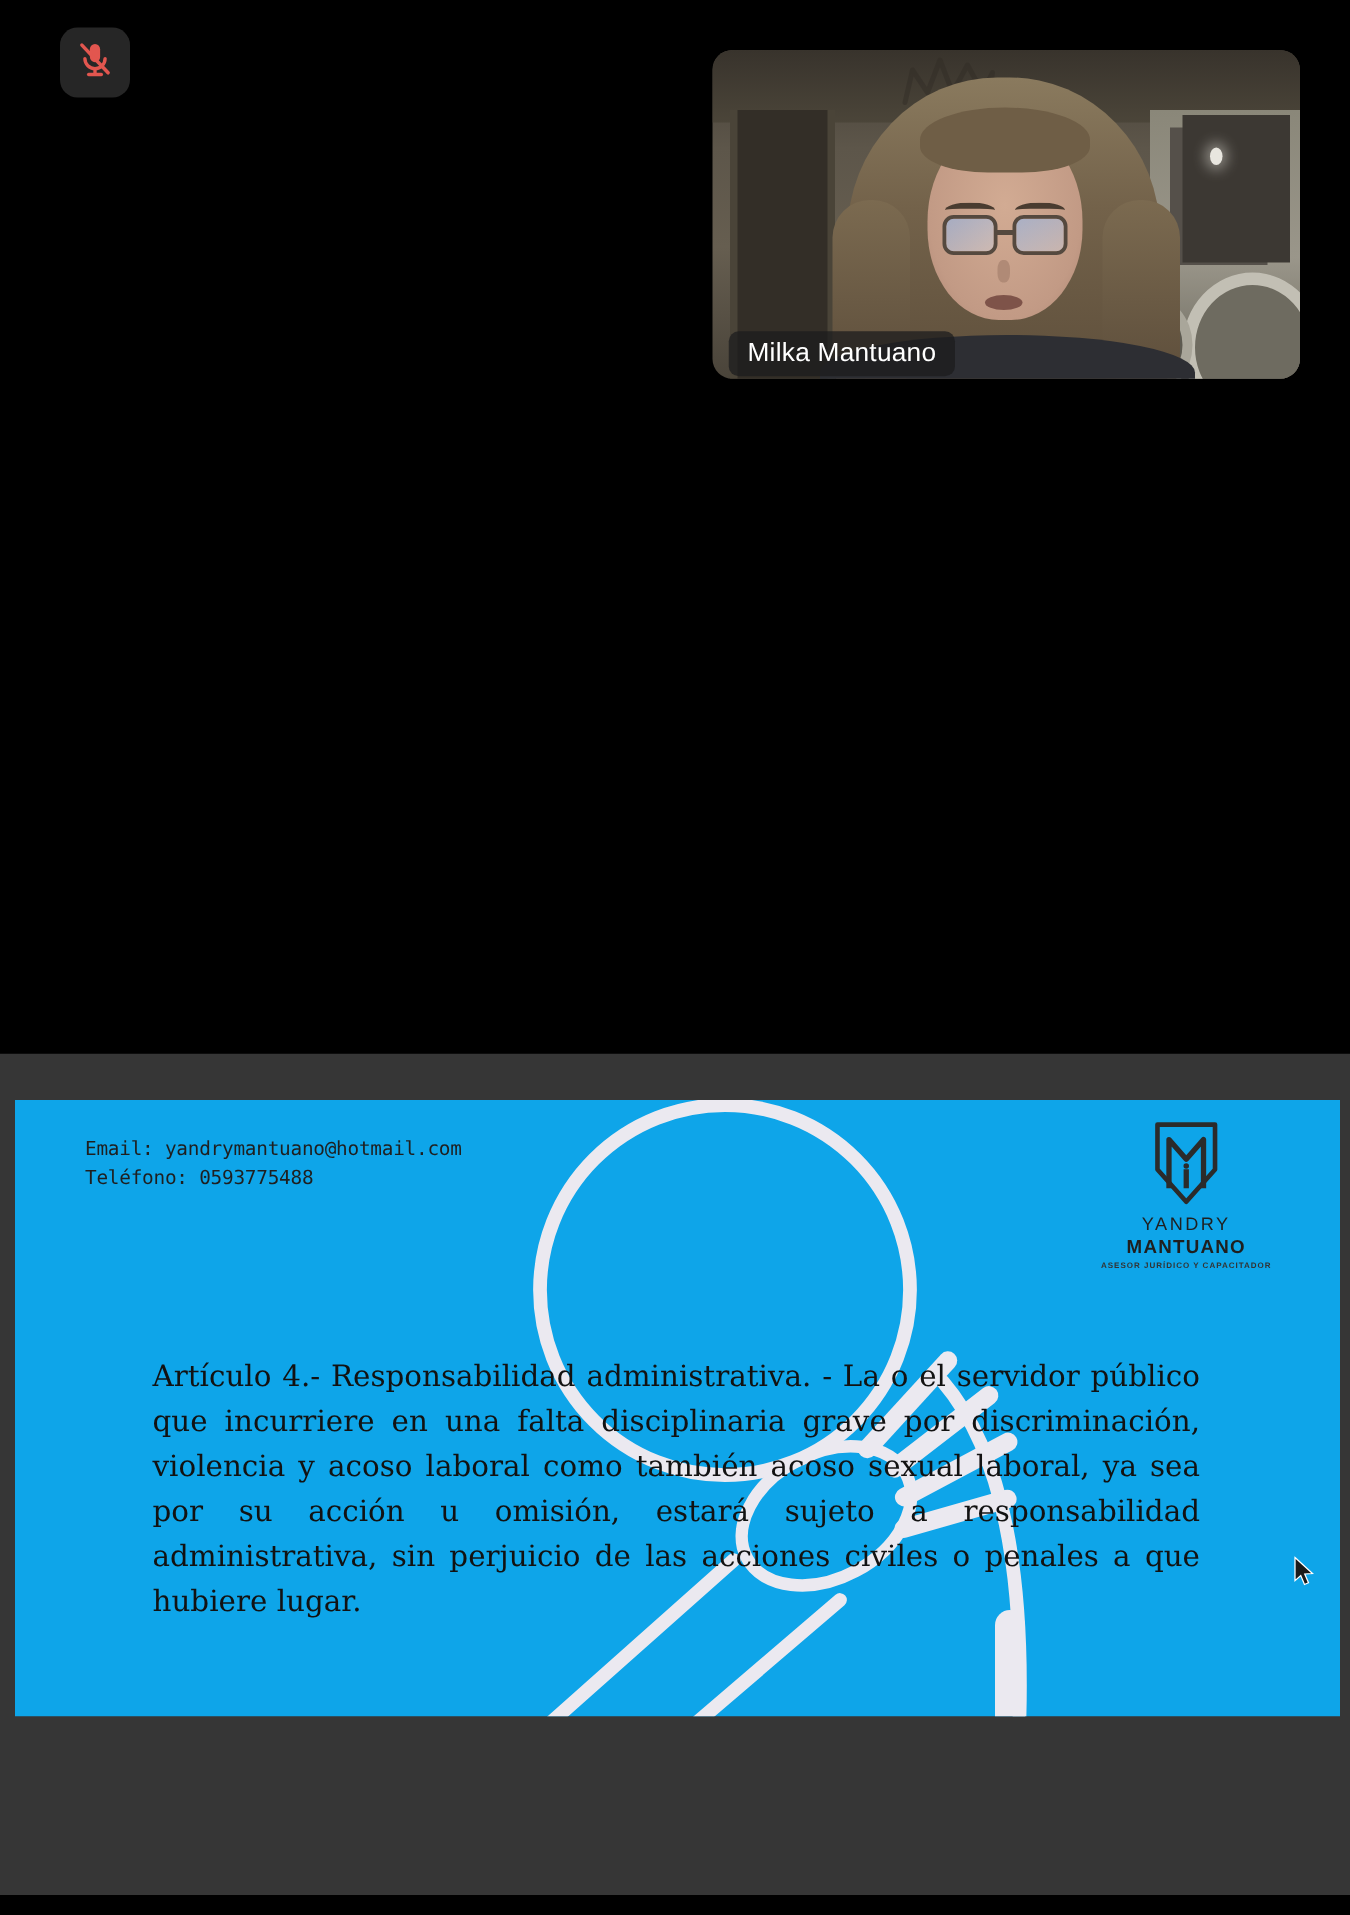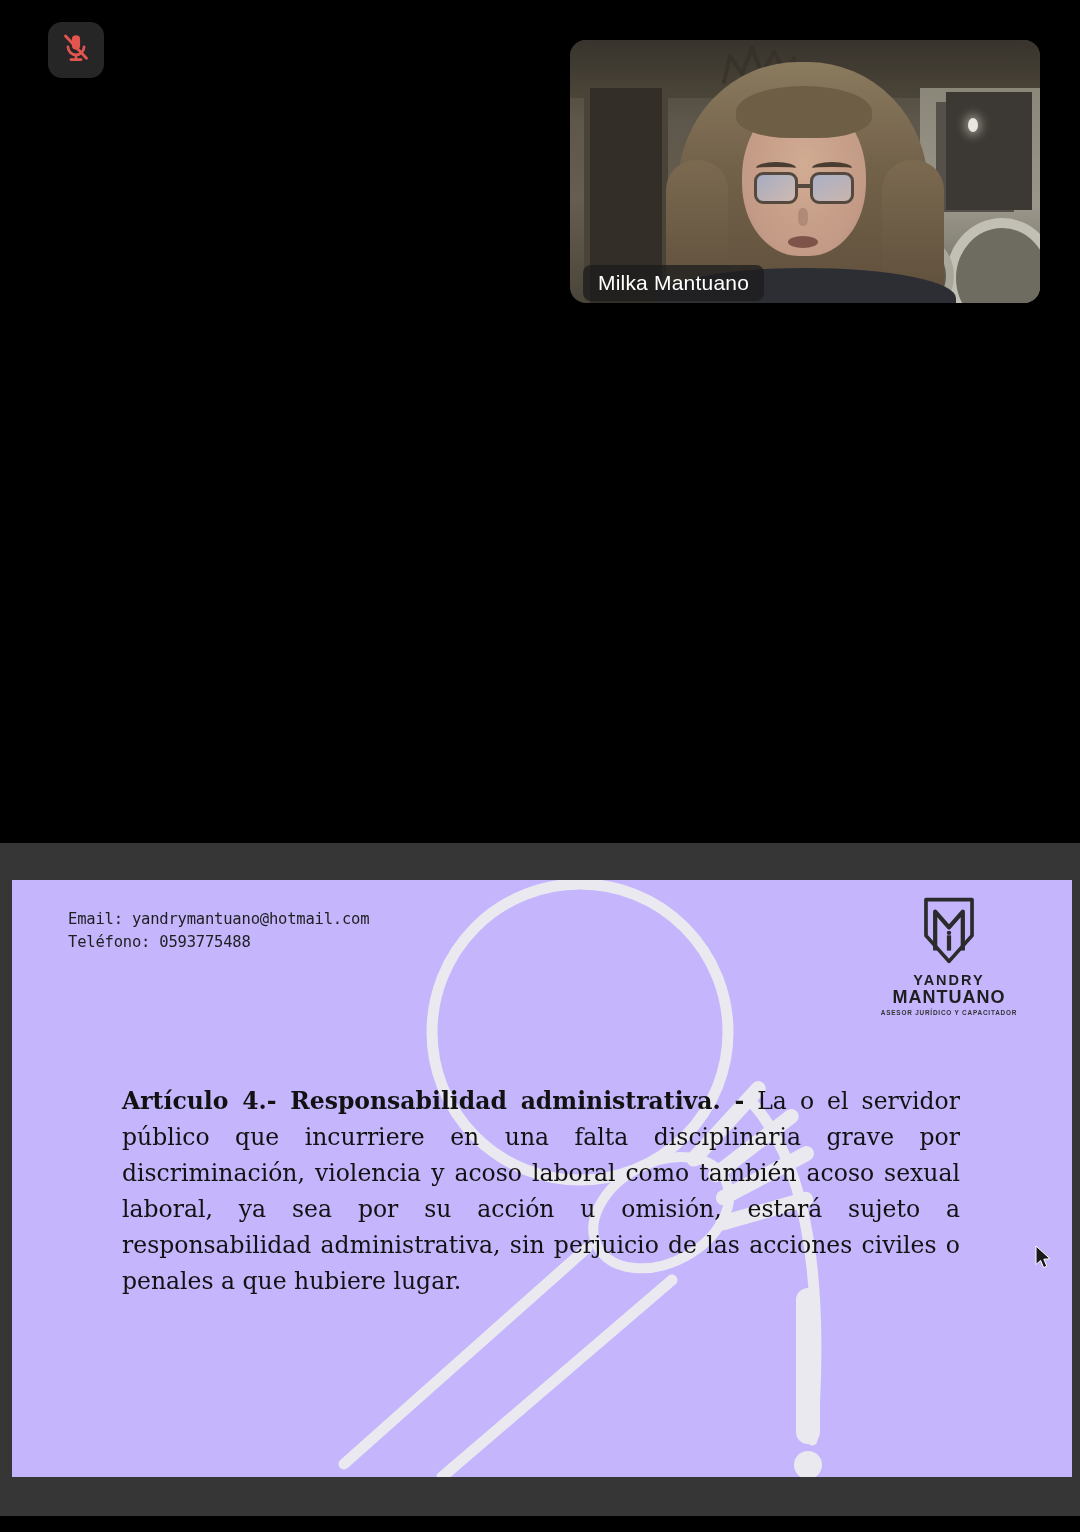--- a/index.html
+++ b/index.html
@@ -64,38 +64,38 @@
   .vt-hairfront.r { left: 312px; }
   .name-tag {
     position: absolute; left: 13px; bottom: 2px;
     background: rgba(28,28,30,.75); color: #fff;
     font-size: 21px; line-height: 1; padding: 7px 15px 8px 15px; border-radius: 8px;
     letter-spacing: .2px;
   }
 
   
   .screen-band { position: absolute; left: 0; top: 843px; width: 1080px; height: 673px; background: #363636; }
-  .doc-page { position: absolute; left: 12px; top: 37px; width: 1060px; height: 597px;
-    background: #c4b5fd; overflow: hidden; }
+  .doc-page { position: absolute; left: 12px; top: 37px; width: 1060px; height: 493px;
+    background: #0ea5e9; overflow: hidden; }
   .watermark { position: absolute; left: 0; top: 0; pointer-events: none; }
 
   .contact { position: absolute; left: 56px; top: 28px;
     font-family: "DejaVu Sans Mono", monospace; font-size: 15.5px; line-height: 23px;
     color: #1f1f1f; letter-spacing: -0.2px; }
 
   .logo-block { position: absolute; right: 38px; top: 16px; width: 170px; text-align: center; color: #1f1f1f; }
   .logo-shield { display: block; margin: 0 auto 6px auto; }
-  .logo-name1 { font-size: 14.5px; font-weight: 700; letter-spacing: 2px; line-height: 16px; }
-  .logo-name2 { font-size: 18px; font-weight: 800; letter-spacing: 1px; line-height: 19px; }
+  .logo-name1 { font-size: 14.5px; font-weight: 400; letter-spacing: 2px; line-height: 16px; }
+  .logo-name2 { font-size: 15px; font-weight: 800; letter-spacing: 1px; line-height: 19px; }
   .logo-tagline { font-size: 6.4px; font-weight: 600; letter-spacing: .8px; margin-top: 2px; color: #333; }
 
   .article { position: absolute; left: 110px; top: 203px; width: 838px;
     font-family: "DejaVu Serif", serif; font-size: 23.5px; line-height: 36px;
     color: #121212; text-align: justify; }
-  .article b { font-weight: 700; margin-top: 44px; }
+  .article b { font-weight: 400; margin-top: 44px; }
 
   .cursor { position: absolute; left: 1035px; top: 1245px; }
 </style>
 </head>
 <body>
 
 <div id="stage">
 
   <div class="mic-btn">
     <span>

